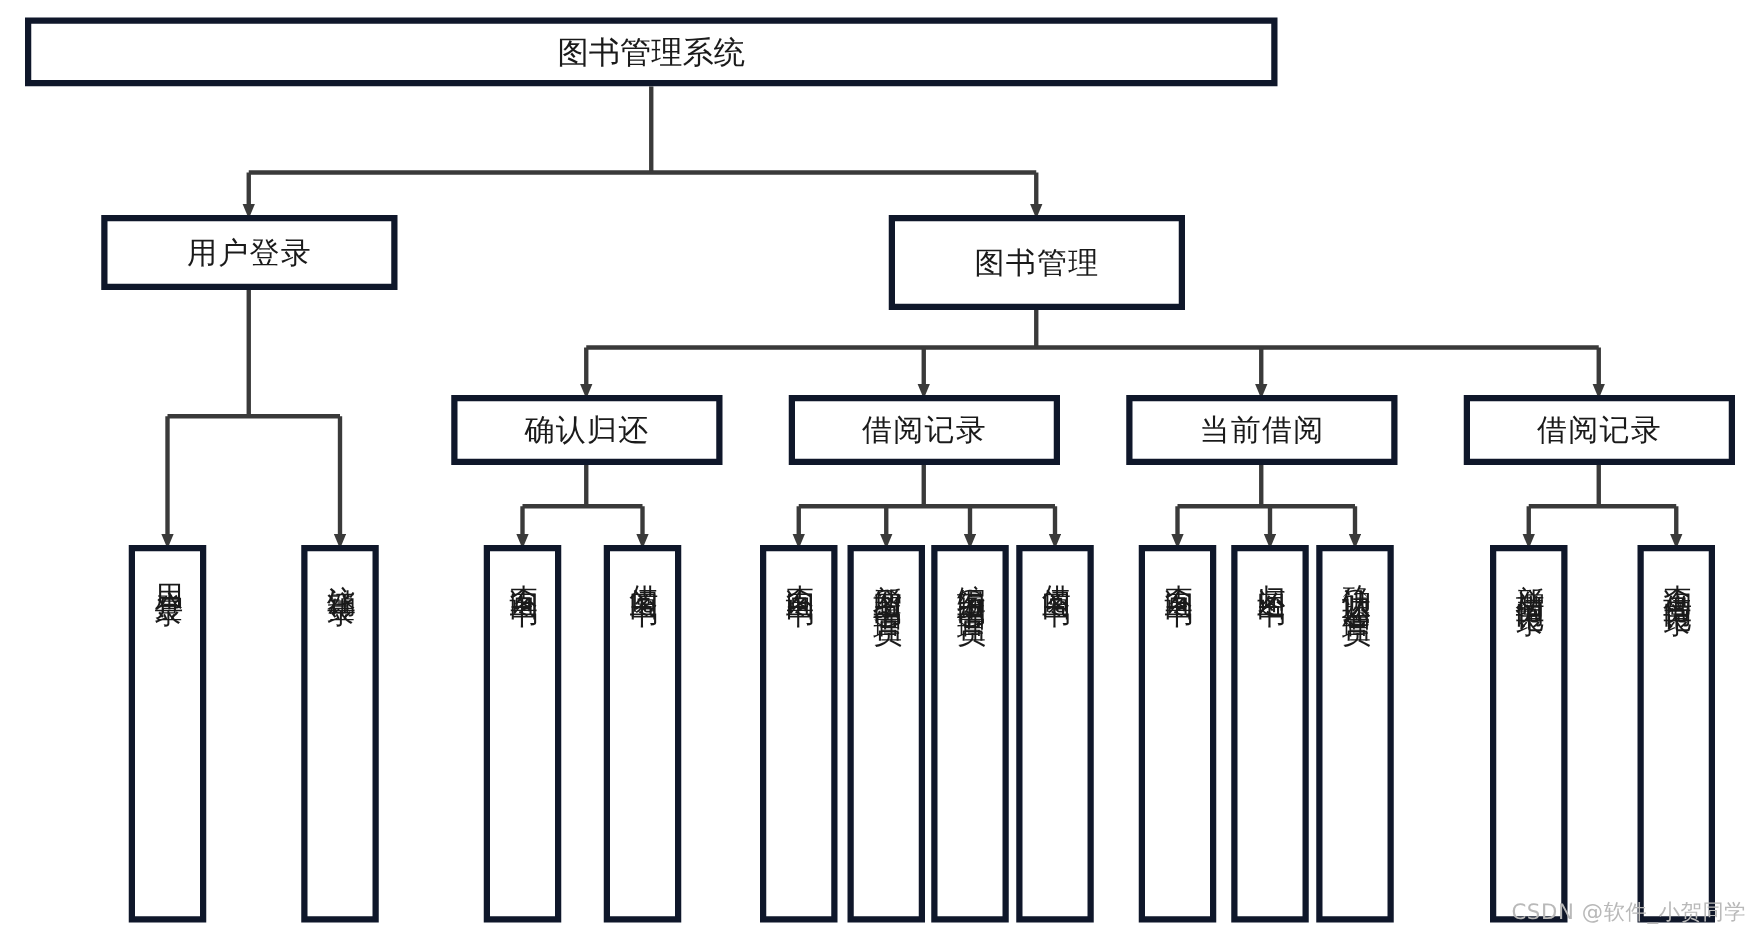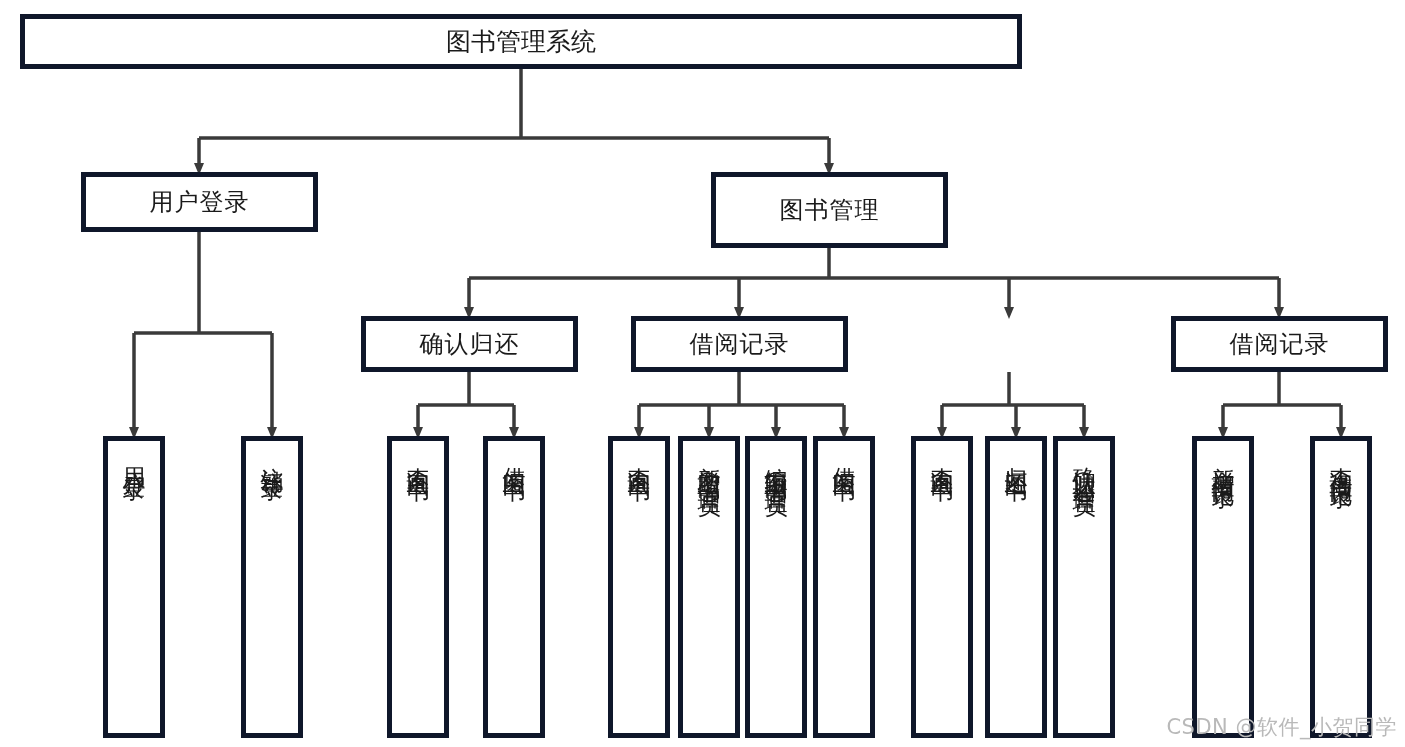--- a/index.html
+++ b/index.html
@@ -41,21 +41,21 @@
     text-orientation:upright;
     letter-spacing:4px;
     line-height:1;
     white-space:nowrap;
     display:block;
   }
   .watermark{
     position:absolute;
     right:8px;
     bottom:6px;
-    font-size:21px;
+    font-size:17px;
     color:#b9b9b9;
     letter-spacing:0.5px;
     white-space:nowrap;
     font-family:"DejaVu Sans","Liberation Sans",sans-serif;
   }
 </style>
 </head>
 <body>
 
 <div id="diagram">
@@ -122,20 +122,23 @@
   <div class="node h-node" style="left:711px;top:172px;width:237px;height:76px;">
     <span>图书管理</span>
   </div>
 
   <div class="node h-node" style="left:361px;top:316px;width:217px;height:56px;">
     <span>确认归还</span>
   </div>
   <div class="node h-node" style="left:631px;top:316px;width:217px;height:56px;">
     <span>借阅记录</span>
   </div>
+  <div class="node h-node" style="left:901px;top:316px;width:217px;height:56px;">
+    <span>当前借阅</span>
+  </div>
   <div class="node h-node" style="left:1171px;top:316px;width:217px;height:56px;">
     <span>借阅记录</span>
   </div>
 
   <div class="node leaf" style="left:103px;top:436px;width:62px;height:302px;">
     <span class="vtext">用户登录</span>
   </div>
   <div class="node leaf" style="left:241px;top:436px;width:62px;height:302px;">
     <span class="vtext">注销登录</span>
   </div>

